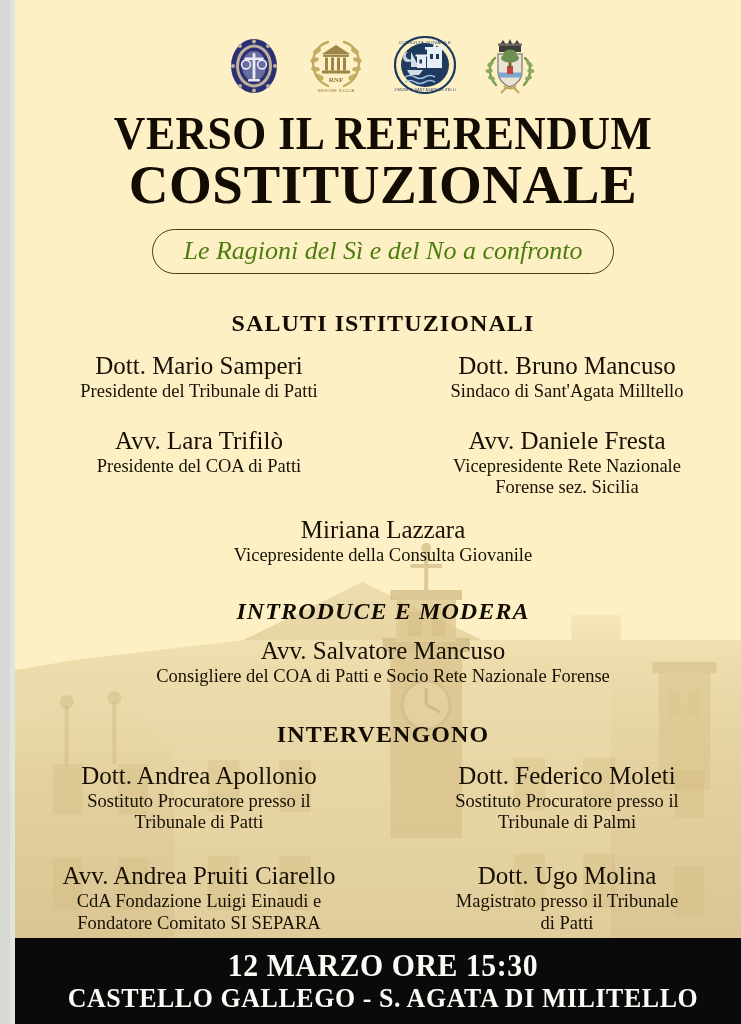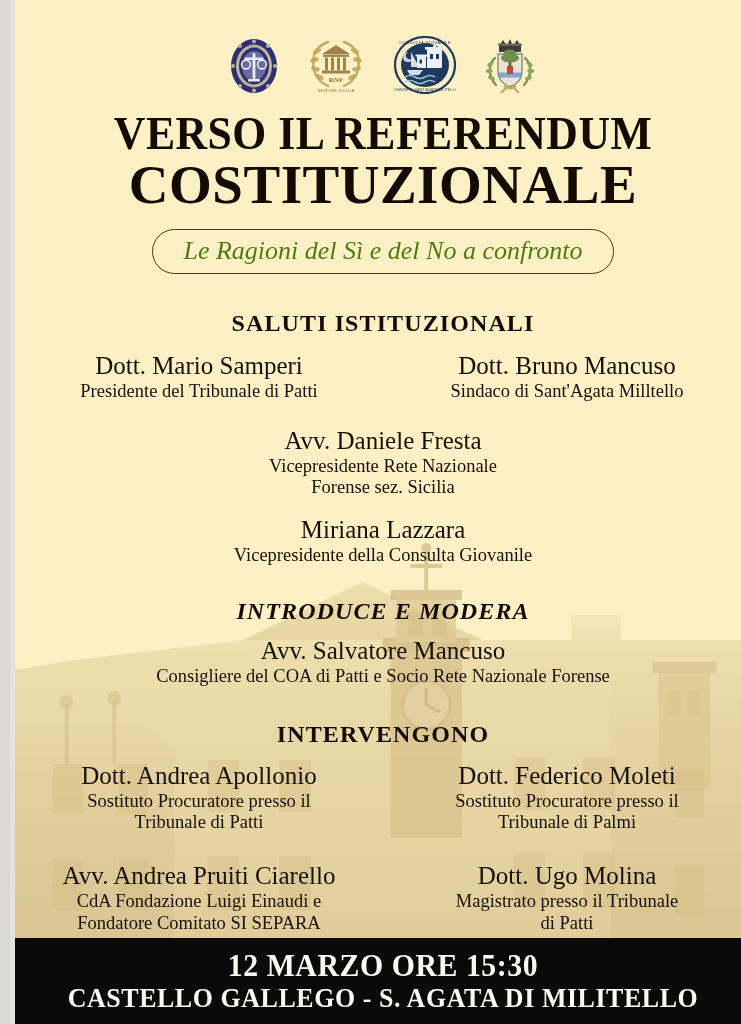--- a/index.html
+++ b/index.html
@@ -387,20 +387,24 @@
         <div class="p-role">Presidente del Tribunale di Patti</div>
       </div>
       <div class="person">
         <div class="p-name">Dott. Bruno Mancuso</div>
         <div class="p-role">Sindaco di Sant'Agata Milltello</div>
       </div>
     </div>
 
     <div class="pair pair-2">
       <div class="person">
+        <div class="p-name">Avv. Lara Trifilò</div>
+        <div class="p-role">Presidente del COA di Patti</div>
+      </div>
+      <div class="person">
         <div class="p-name">Avv. Daniele Fresta</div>
         <div class="p-role">Vicepresidente Rete Nazionale<br>Forense sez. Sicilia</div>
       </div>
     </div>
 
     <div class="person person-solo">
       <div class="p-name">Miriana Lazzara</div>
       <div class="p-role">Vicepresidente della Consulta Giovanile</div>
     </div>
 

